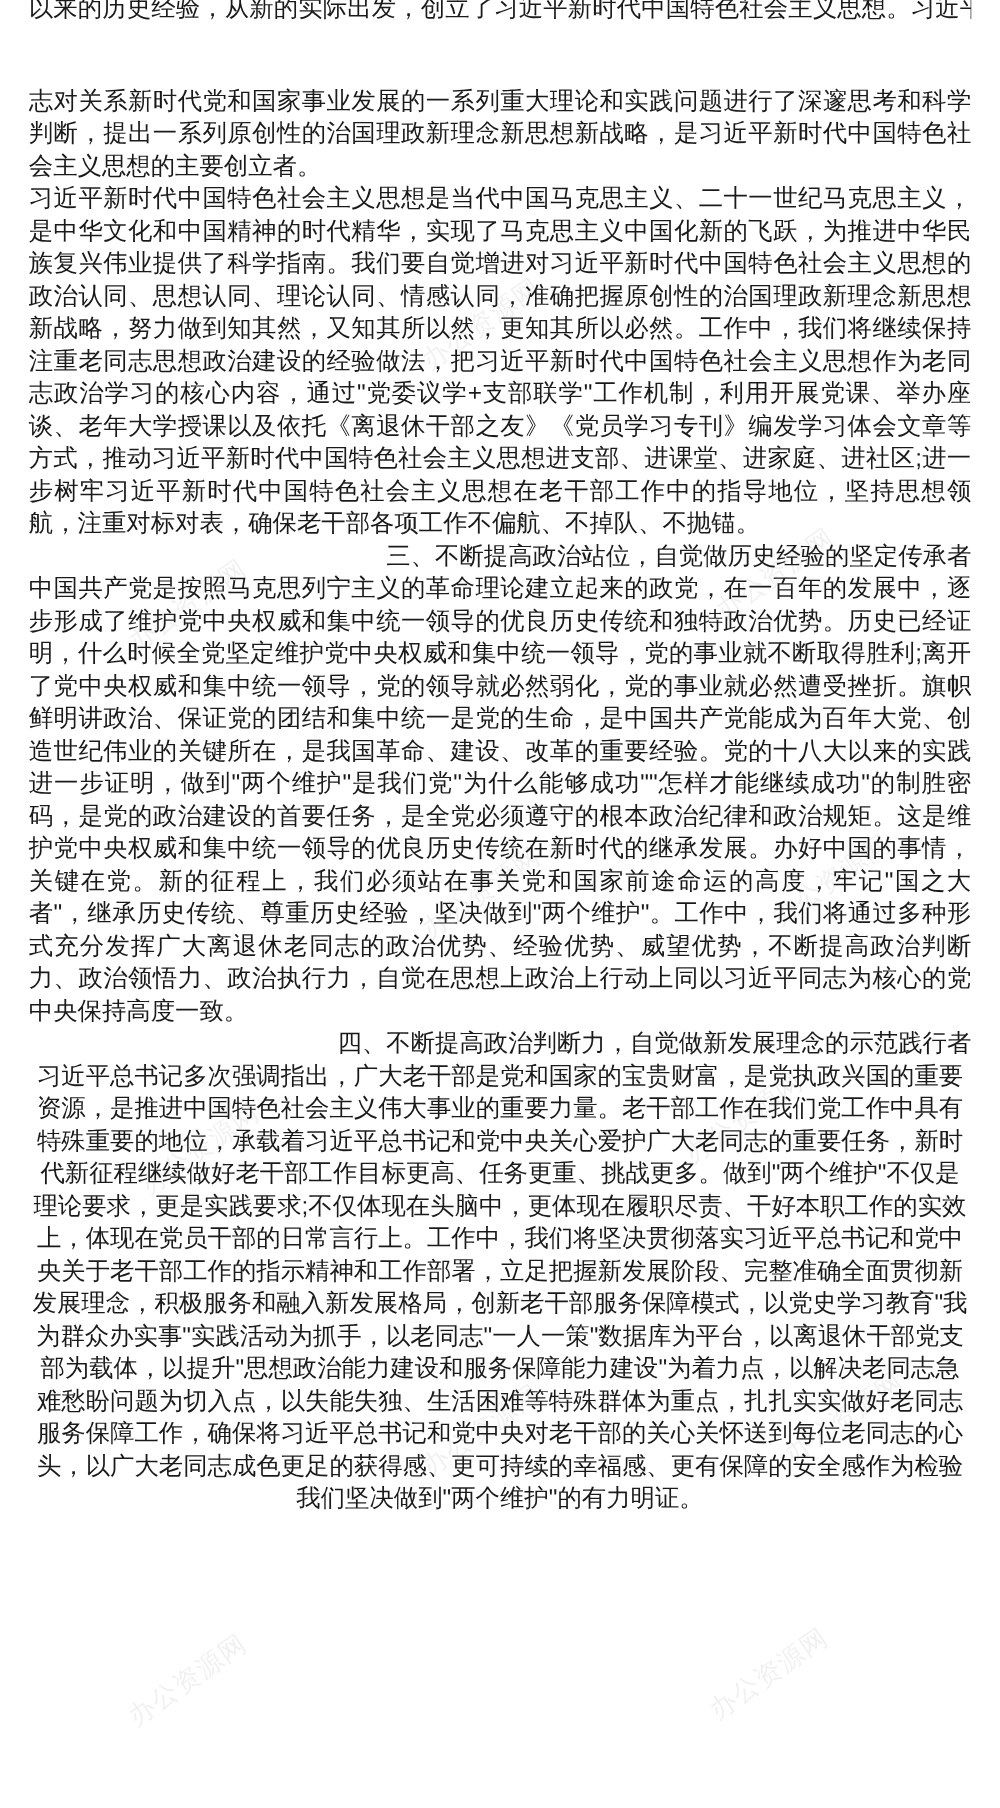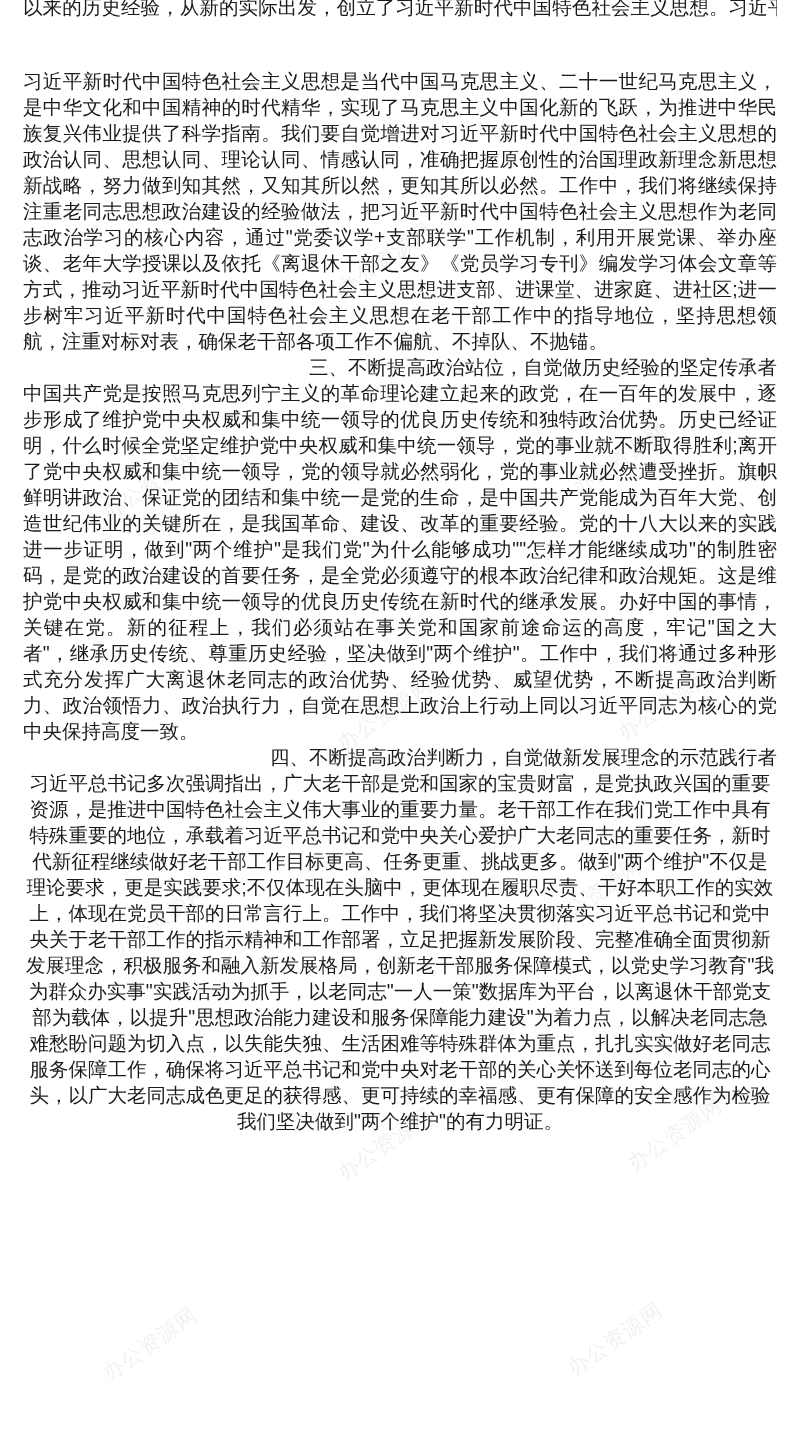--- a/index.html
+++ b/index.html
@@ -119,20 +119,21 @@
   </div>
 
   <div id="content">
 
     <div class="clip-line-wrap">
       <div class="clip-line">以来的历史经验，从新的实际出发，创立了习近平新时代中国特色社会主义思想。习近平同</div>
     </div>
 
     <div class="gap"></div>
 
+    <p class="body">志对关系新时代党和国家事业发展的一系列重大理论和实践问题进行了深邃思考和科学判断，提出一系列原创性的治国理政新理念新思想新战略，是习近平新时代中国特色社会主义思想的主要创立者。</p>
     <p class="body">习近平新时代中国特色社会主义思想是当代中国马克思主义、二十一世纪马克思主义，是中华文化和中国精神的时代精华，实现了马克思主义中国化新的飞跃，为推进中华民族复兴伟业提供了科学指南。我们要自觉增进对习近平新时代中国特色社会主义思想的政治认同、思想认同、理论认同、情感认同，准确把握原创性的治国理政新理念新思想新战略，努力做到知其然，又知其所以然，更知其所以必然。工作中，我们将继续保持注重老同志思想政治建设的经验做法，把习近平新时代中国特色社会主义思想作为老同志政治学习的核心内容，通过"党委议学+支部联学"工作机制，利用开展党课、举办座谈、老年大学授课以及依托《离退休干部之友》《党员学习专刊》编发学习体会文章等方式，推动习近平新时代中国特色社会主义思想进支部、进课堂、进家庭、进社区;进一步树牢习近平新时代中国特色社会主义思想在老干部工作中的指导地位，坚持思想领航，注重对标对表，确保老干部各项工作不偏航、不掉队、不抛锚。</p>
     <h2 class="section">三、不断提高政治站位，自觉做历史经验的坚定传承者</h2>
     <p class="body">中国共产党是按照马克思列宁主义的革命理论建立起来的政党，在一百年的发展中，逐步形成了维护党中央权威和集中统一领导的优良历史传统和独特政治优势。历史已经证明，什么时候全党坚定维护党中央权威和集中统一领导，党的事业就不断取得胜利;离开了党中央权威和集中统一领导，党的领导就必然弱化，党的事业就必然遭受挫折。旗帜鲜明讲政治、保证党的团结和集中统一是党的生命，是中国共产党能成为百年大党、创造世纪伟业的关键所在，是我国革命、建设、改革的重要经验。党的十八大以来的实践进一步证明，做到"两个维护"是我们党"为什么能够成功""怎样才能继续成功"的制胜密码，是党的政治建设的首要任务，是全党必须遵守的根本政治纪律和政治规矩。这是维护党中央权威和集中统一领导的优良历史传统在新时代的继承发展。办好中国的事情，关键在党。新的征程上，我们必须站在事关党和国家前途命运的高度，牢记"国之大者"，继承历史传统、尊重历史经验，坚决做到"两个维护"。工作中，我们将通过多种形式充分发挥广大离退休老同志的政治优势、经验优势、威望优势，不断提高政治判断力、政治领悟力、政治执行力，自觉在思想上政治上行动上同以习近平同志为核心的党中央保持高度一致。</p>
     <h2 class="section">四、不断提高政治判断力，自觉做新发展理念的示范践行者</h2>
     <p class="body last-left">习近平总书记多次强调指出，广大老干部是党和国家的宝贵财富，是党执政兴国的重要资源，是推进中国特色社会主义伟大事业的重要力量。老干部工作在我们党工作中具有特殊重要的地位，承载着习近平总书记和党中央关心爱护广大老同志的重要任务，新时代新征程继续做好老干部工作目标更高、任务更重、挑战更多。做到"两个维护"不仅是理论要求，更是实践要求;不仅体现在头脑中，更体现在履职尽责、干好本职工作的实效上，体现在党员干部的日常言行上。工作中，我们将坚决贯彻落实习近平总书记和党中央关于老干部工作的指示精神和工作部署，立足把握新发展阶段、完整准确全面贯彻新发展理念，积极服务和融入新发展格局，创新老干部服务保障模式，以党史学习教育"我为群众办实事"实践活动为抓手，以老同志"一人一策"数据库为平台，以离退休干部党支部为载体，以提升"思想政治能力建设和服务保障能力建设"为着力点，以解决老同志急难愁盼问题为切入点，以失能失独、生活困难等特殊群体为重点，扎扎实实做好老同志服务保障工作，确保将习近平总书记和党中央对老干部的关心关怀送到每位老同志的心头，以广大老同志成色更足的获得感、更可持续的幸福感、更有保障的安全感作为检验我们坚决做到"两个维护"的有力明证。</p>
 
     <div class="blank-tail"></div>
   </div>
 
 </div>

